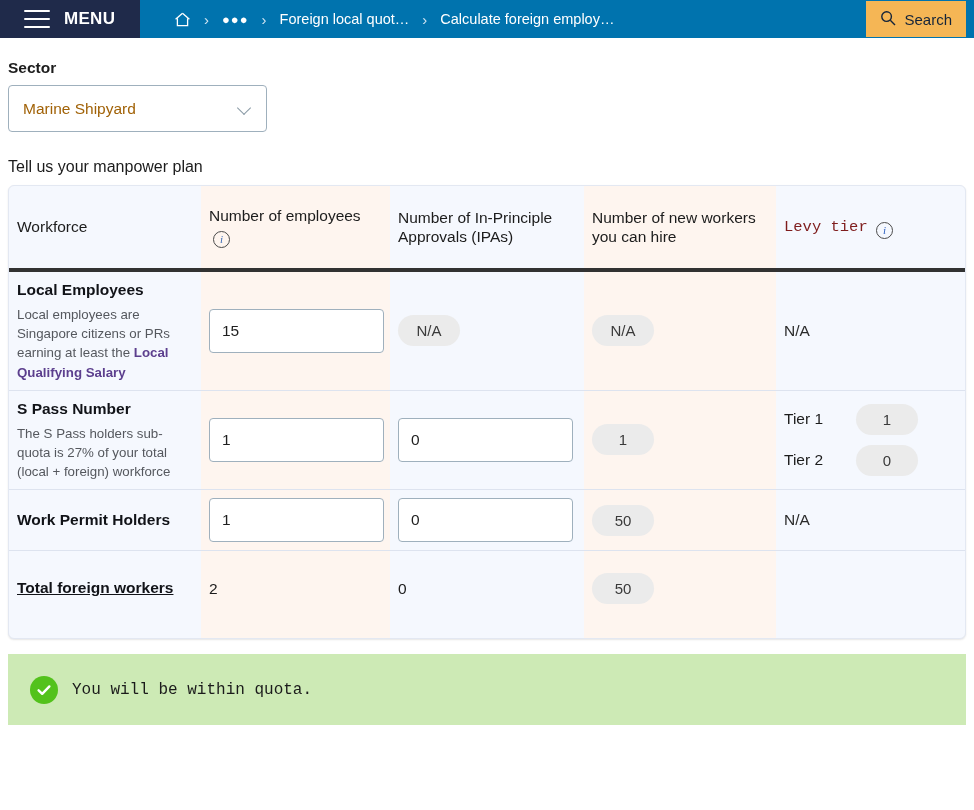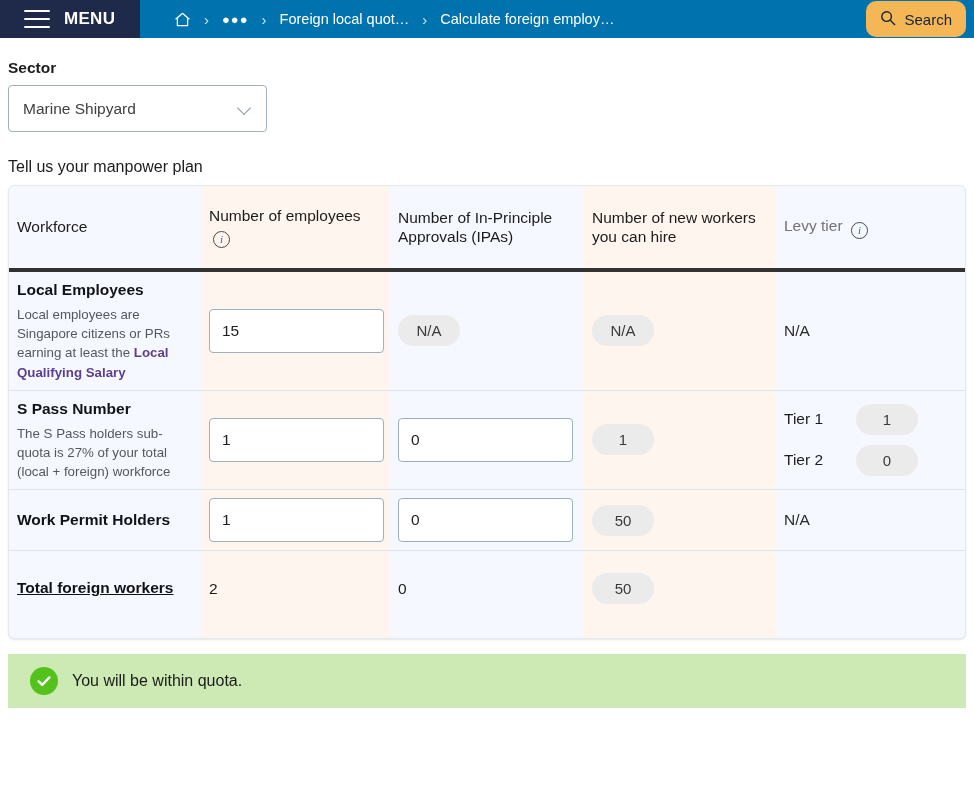--- a/index.html
+++ b/index.html
@@ -70,21 +70,21 @@
   }
   .home-ico { display: inline-block; width: 17px; height: 15px; }
   .dots-ico { letter-spacing: 1px; font-size: 13px; color: #ffffff; }
 
   .search-btn {
     align-self: center;
     margin-right: 8px;
     background: #f5b655;
     color: #14243a;
     border: none;
-    border-radius: 10px;
+    border-radius: 0;
     height: 36px;
     padding: 0 14px;
     display: flex;
     align-items: center;
     gap: 8px;
     font-size: 15px;
     cursor: pointer;
     font-family: "Liberation Sans", sans-serif;
   }
 
@@ -105,21 +105,21 @@
   .select-box {
     width: 259px;
     height: 47px;
     border: 1px solid #9fb0bd;
     border-radius: 4px;
     background: #ffffff;
     display: flex;
     align-items: center;
     padding: 0 14px;
     font-size: 15.5px;
-    color: #404040;
+    color: #a16207;
     cursor: pointer;
   }
   .chevron {
     position: absolute;
     right: 14px;
     top: 18px;
     width: 14px;
     height: 9px;
   }
   .chevron::before {
@@ -179,21 +179,21 @@
     text-align: left;
     font-weight: normal;
     font-size: 15.5px;
     color: #1c1c1c;
     padding: 16px 8px 16px 8px;
     height: 84px;
     line-height: 1.25;
   }
   .qtable thead tr { border-bottom: 4px solid #323232; }
 
-  .hdr-levy { color: #737373; }
+  .hdr-levy { color: #7f1d1d; font-family: Liberation Mono, monospace; }
 
   .info-ico {
     display: inline-block;
     width: 17px;
     height: 17px;
     border: 1.3px solid #4a4a4a;
     border-radius: 50%;
     text-align: center;
     line-height: 15px;
     font-size: 11px;
@@ -278,25 +278,26 @@
     line-height: 1.35;
     text-decoration: underline;
   }
   .total-val { font-size: 15.5px; color: #1c1c1c; }
 
   
   .status-banner {
     margin-top: 15px;
     width: 958px;
     background: #cdeab5;
-    height: 54px;
+    height: 71px;
     display: flex;
     align-items: center;
     gap: 14px;
     padding-left: 22px;
+    font-family: Liberation Mono, monospace;
   }
   .check-ico {
     width: 28px;
     height: 28px;
     border-radius: 50%;
     background: #53c21c;
     display: flex;
     align-items: center;
     justify-content: center;
     flex: none;

